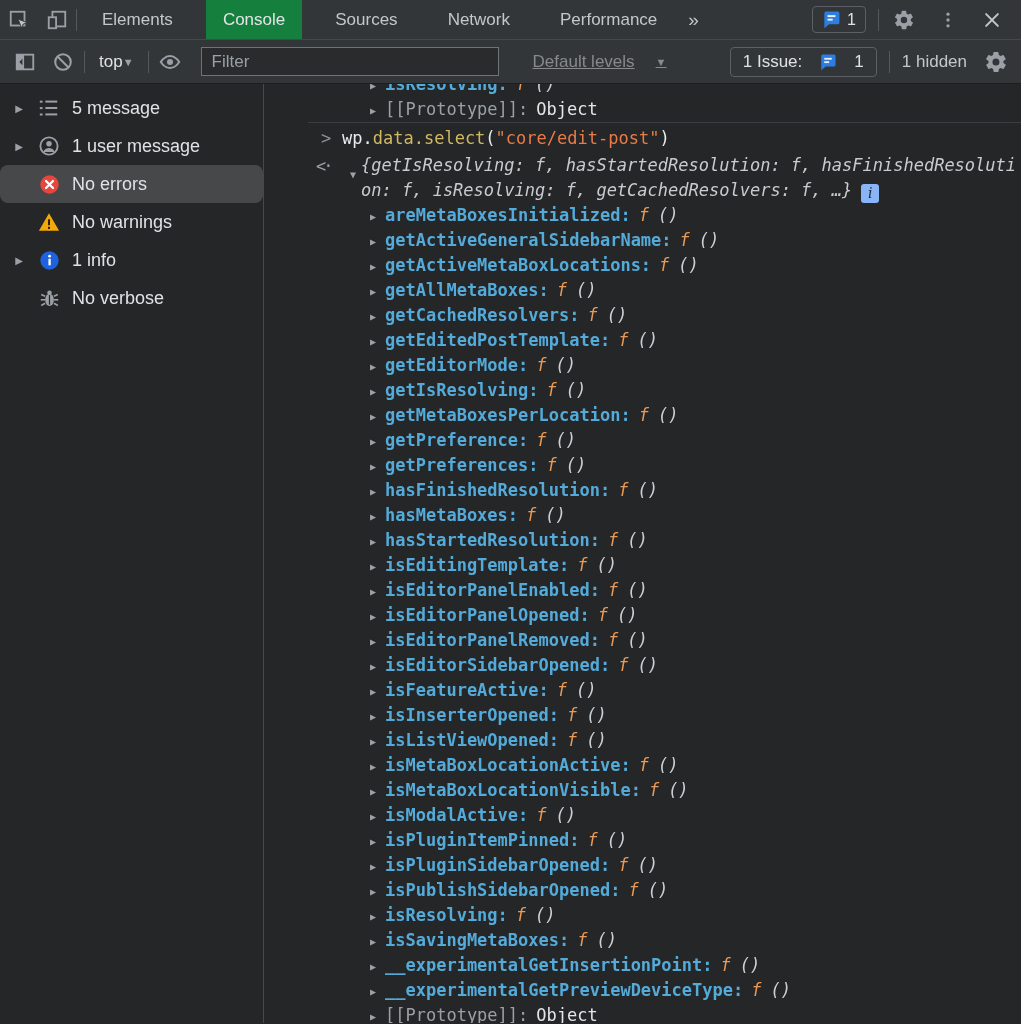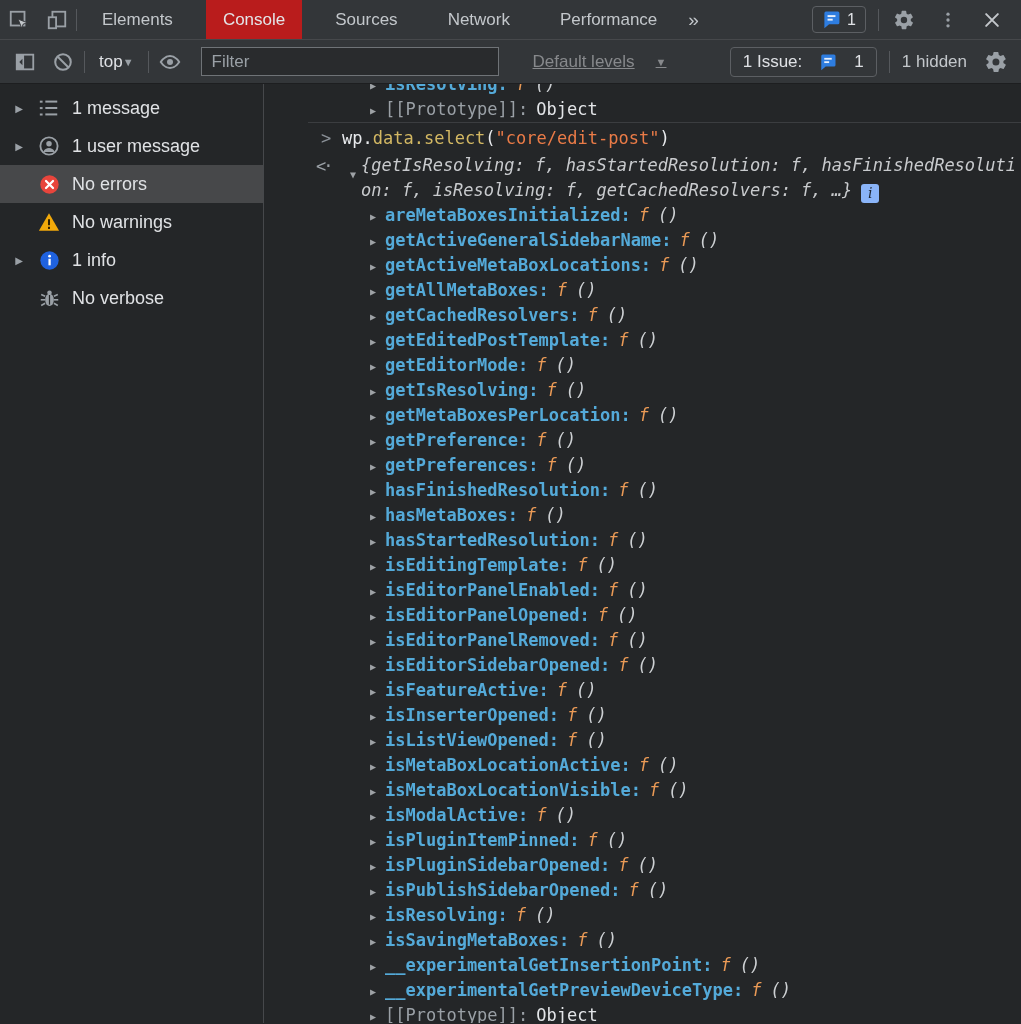--- a/index.html
+++ b/index.html
@@ -6,21 +6,21 @@
   html,body { width:1021px; height:1024px; overflow:hidden; background:#242628;
               font-family:"Liberation Sans", sans-serif; }
 
   
   .tabbar { height:40px; background:#333639; display:flex; align-items:stretch;
             border-bottom:1px solid #46484b; }
   .tabbar .icon-btn { width:38px; display:flex; align-items:center; justify-content:center; cursor:pointer; }
   .vsep { width:1px; height:22px; background:#55585c; align-self:center; }
   .tabs { display:flex; align-items:stretch; margin-left:8px;gap:16px; }
   .tab { display:flex; align-items:center; padding:0 17px; font-size:17px; color:#c3c7cb; cursor:pointer; }
-  .tab.active { background:#b91c1c; color:#e3e5e8; }
+  .tab.active { background:#15803d; color:#e3e5e8; }
   .tab-more { display:flex; align-items:center; padding:0 14px; color:#c3c7cb; font-size:19px; cursor:pointer; }
   .tabbar-right { margin-left:auto; display:flex; align-items:center; gap:6px; padding-right:10px; }
   .issues-chip { display:flex; align-items:center; gap:6px; border:1px solid #5c5f63; border-radius:4px;
                  padding:3px 9px; margin-right:6px; cursor:pointer; }
   .issues-chip .cnt { color:#dfe1e5; font-size:16px; }
 
   
   .ctoolbar { height:44px; background:#333639; display:flex; align-items:center;
               border-bottom:1px solid #1d1e20; padding:0 8px; gap:4px; }
   .ctoolbar .icon-btn { width:34px; height:34px; display:flex; align-items:center; justify-content:center; cursor:pointer; }
@@ -37,21 +37,21 @@
   .issue-counter { display:flex; align-items:center; gap:17px; border:1px solid #5c5f63; border-radius:4px;
                    padding:4px 12px; color:#dfe1e5; font-size:17px; cursor:pointer; }
   .hidden-label { color:#c3c7cb; font-size:17px; }
 
   
   .main { display:flex; height:939px; }
 
   
   .sidebar { width:264px; background:#242628; border-right:1px solid #46484b; padding-top:5px; flex:none; }
   .side-item { height:38px; display:flex; align-items:center; cursor:pointer; }
-  .side-item.selected { background:#47484a; }
+  .side-item.selected { background:#47484a;border-radius:8px; }
   .side-item .arrow { width:30px; text-align:center; color:#9aa0a6; font-size:10px; flex:none; padding-left:8px;}
   .side-item .s-icon { width:22px; height:22px; margin-left:8px; margin-right:12px; flex:none;
                        display:flex; align-items:center; justify-content:center; }
   .side-item .lbl { color:#e0e2e5; font-size:18px; }
 
   
   .console { flex:1; position:relative; font-family:"DejaVu Sans Mono", monospace;
              font-size:17px; line-height:25px; color:#dfe1e5; overflow:hidden;margin-left:44px; }
   .prev-entry { height:38px; overflow:hidden; position:relative; }
   .prev-entry .inner { position:relative; top:-12px; }
@@ -200,21 +200,21 @@
               <line x1="8" y1="12" x2="21" y2="12"></line>
               <line x1="8" y1="19" x2="21" y2="19"></line>
             </g>
             <g fill="#9aa0a6">
               <rect x="2" y="4" width="3" height="2.2"></rect>
               <rect x="2" y="11" width="3" height="2.2"></rect>
               <rect x="2" y="18" width="3" height="2.2"></rect>
             </g>
           </svg>
         </span>
-        <span class="lbl">1 message</span>
+        <span class="lbl">5 message</span>
       </div>
       <div class="side-item">
         <span class="arrow">▶</span>
         <span class="s-icon">
           <svg width="22" height="22" viewBox="0 0 24 24">
             <circle cx="12" cy="12" r="9.4" fill="none" stroke="#9aa0a6" stroke-width="2"></circle>
             <circle cx="12" cy="9.5" r="3" fill="#9aa0a6"></circle>
             <path d="M5.8 18.5 C7 15.5 9.3 14.3 12 14.3 S17 15.5 18.2 18.5" fill="#9aa0a6"></path>
           </svg>
         </span>

